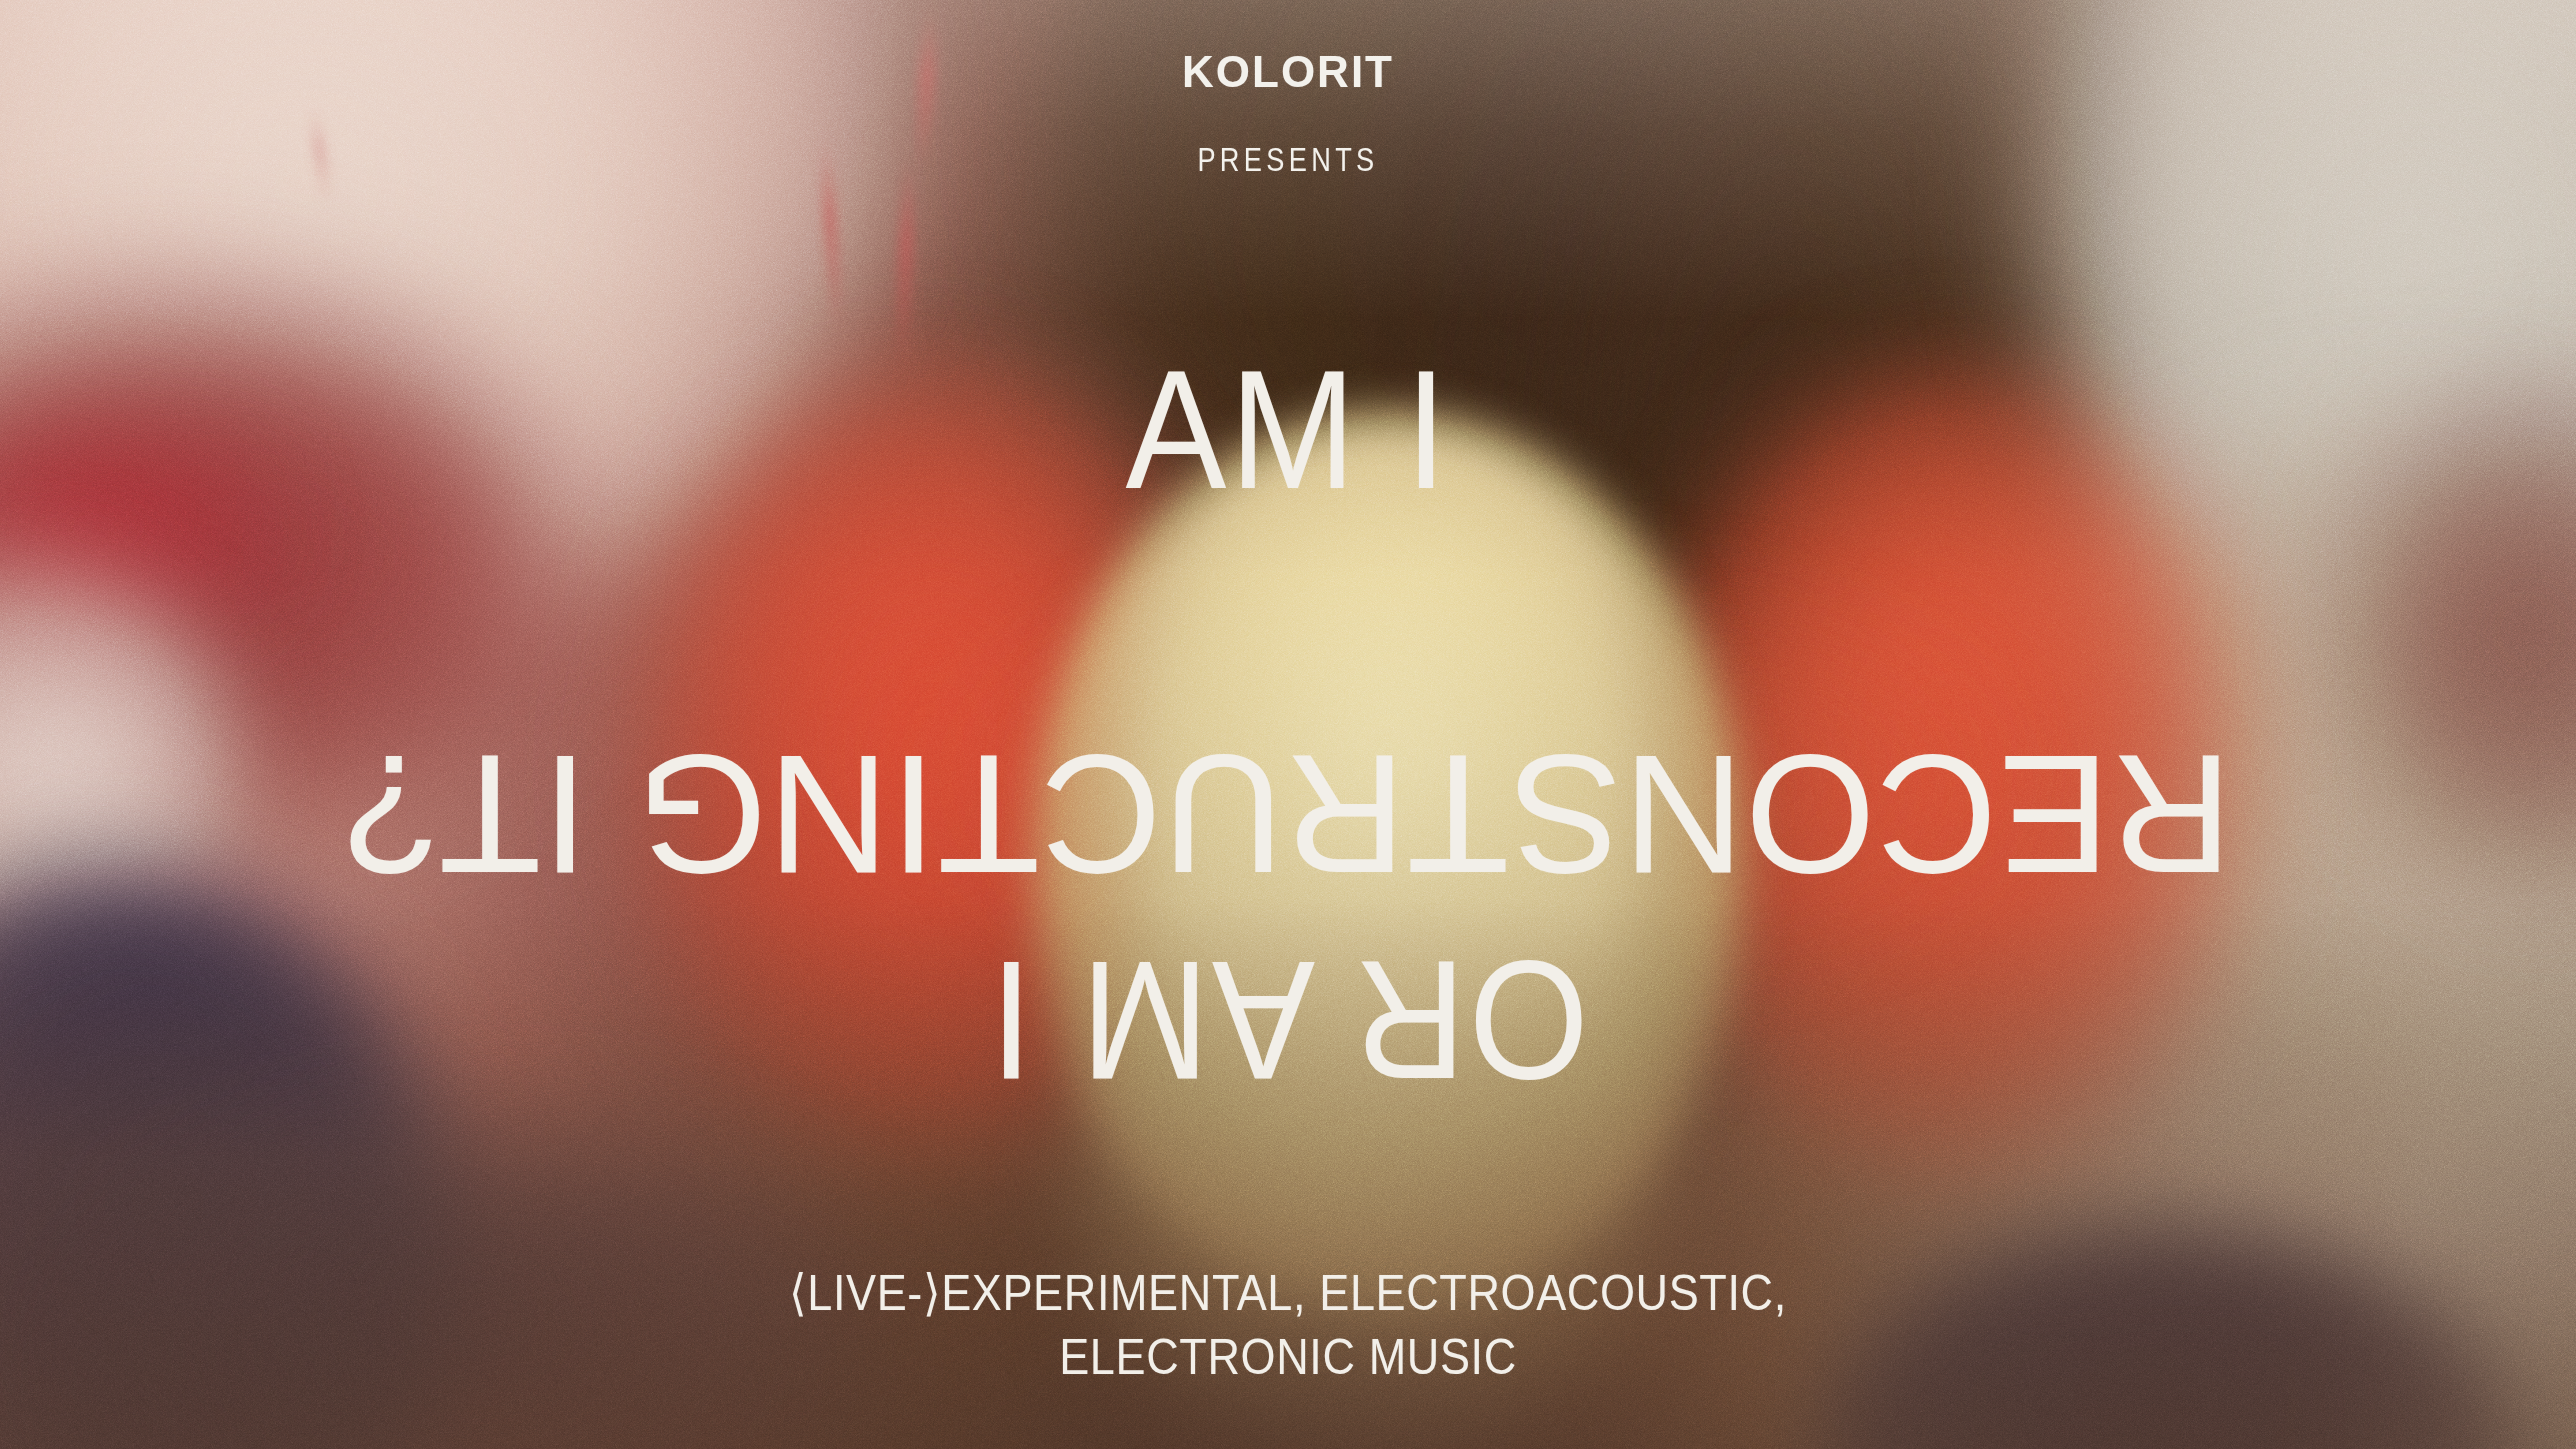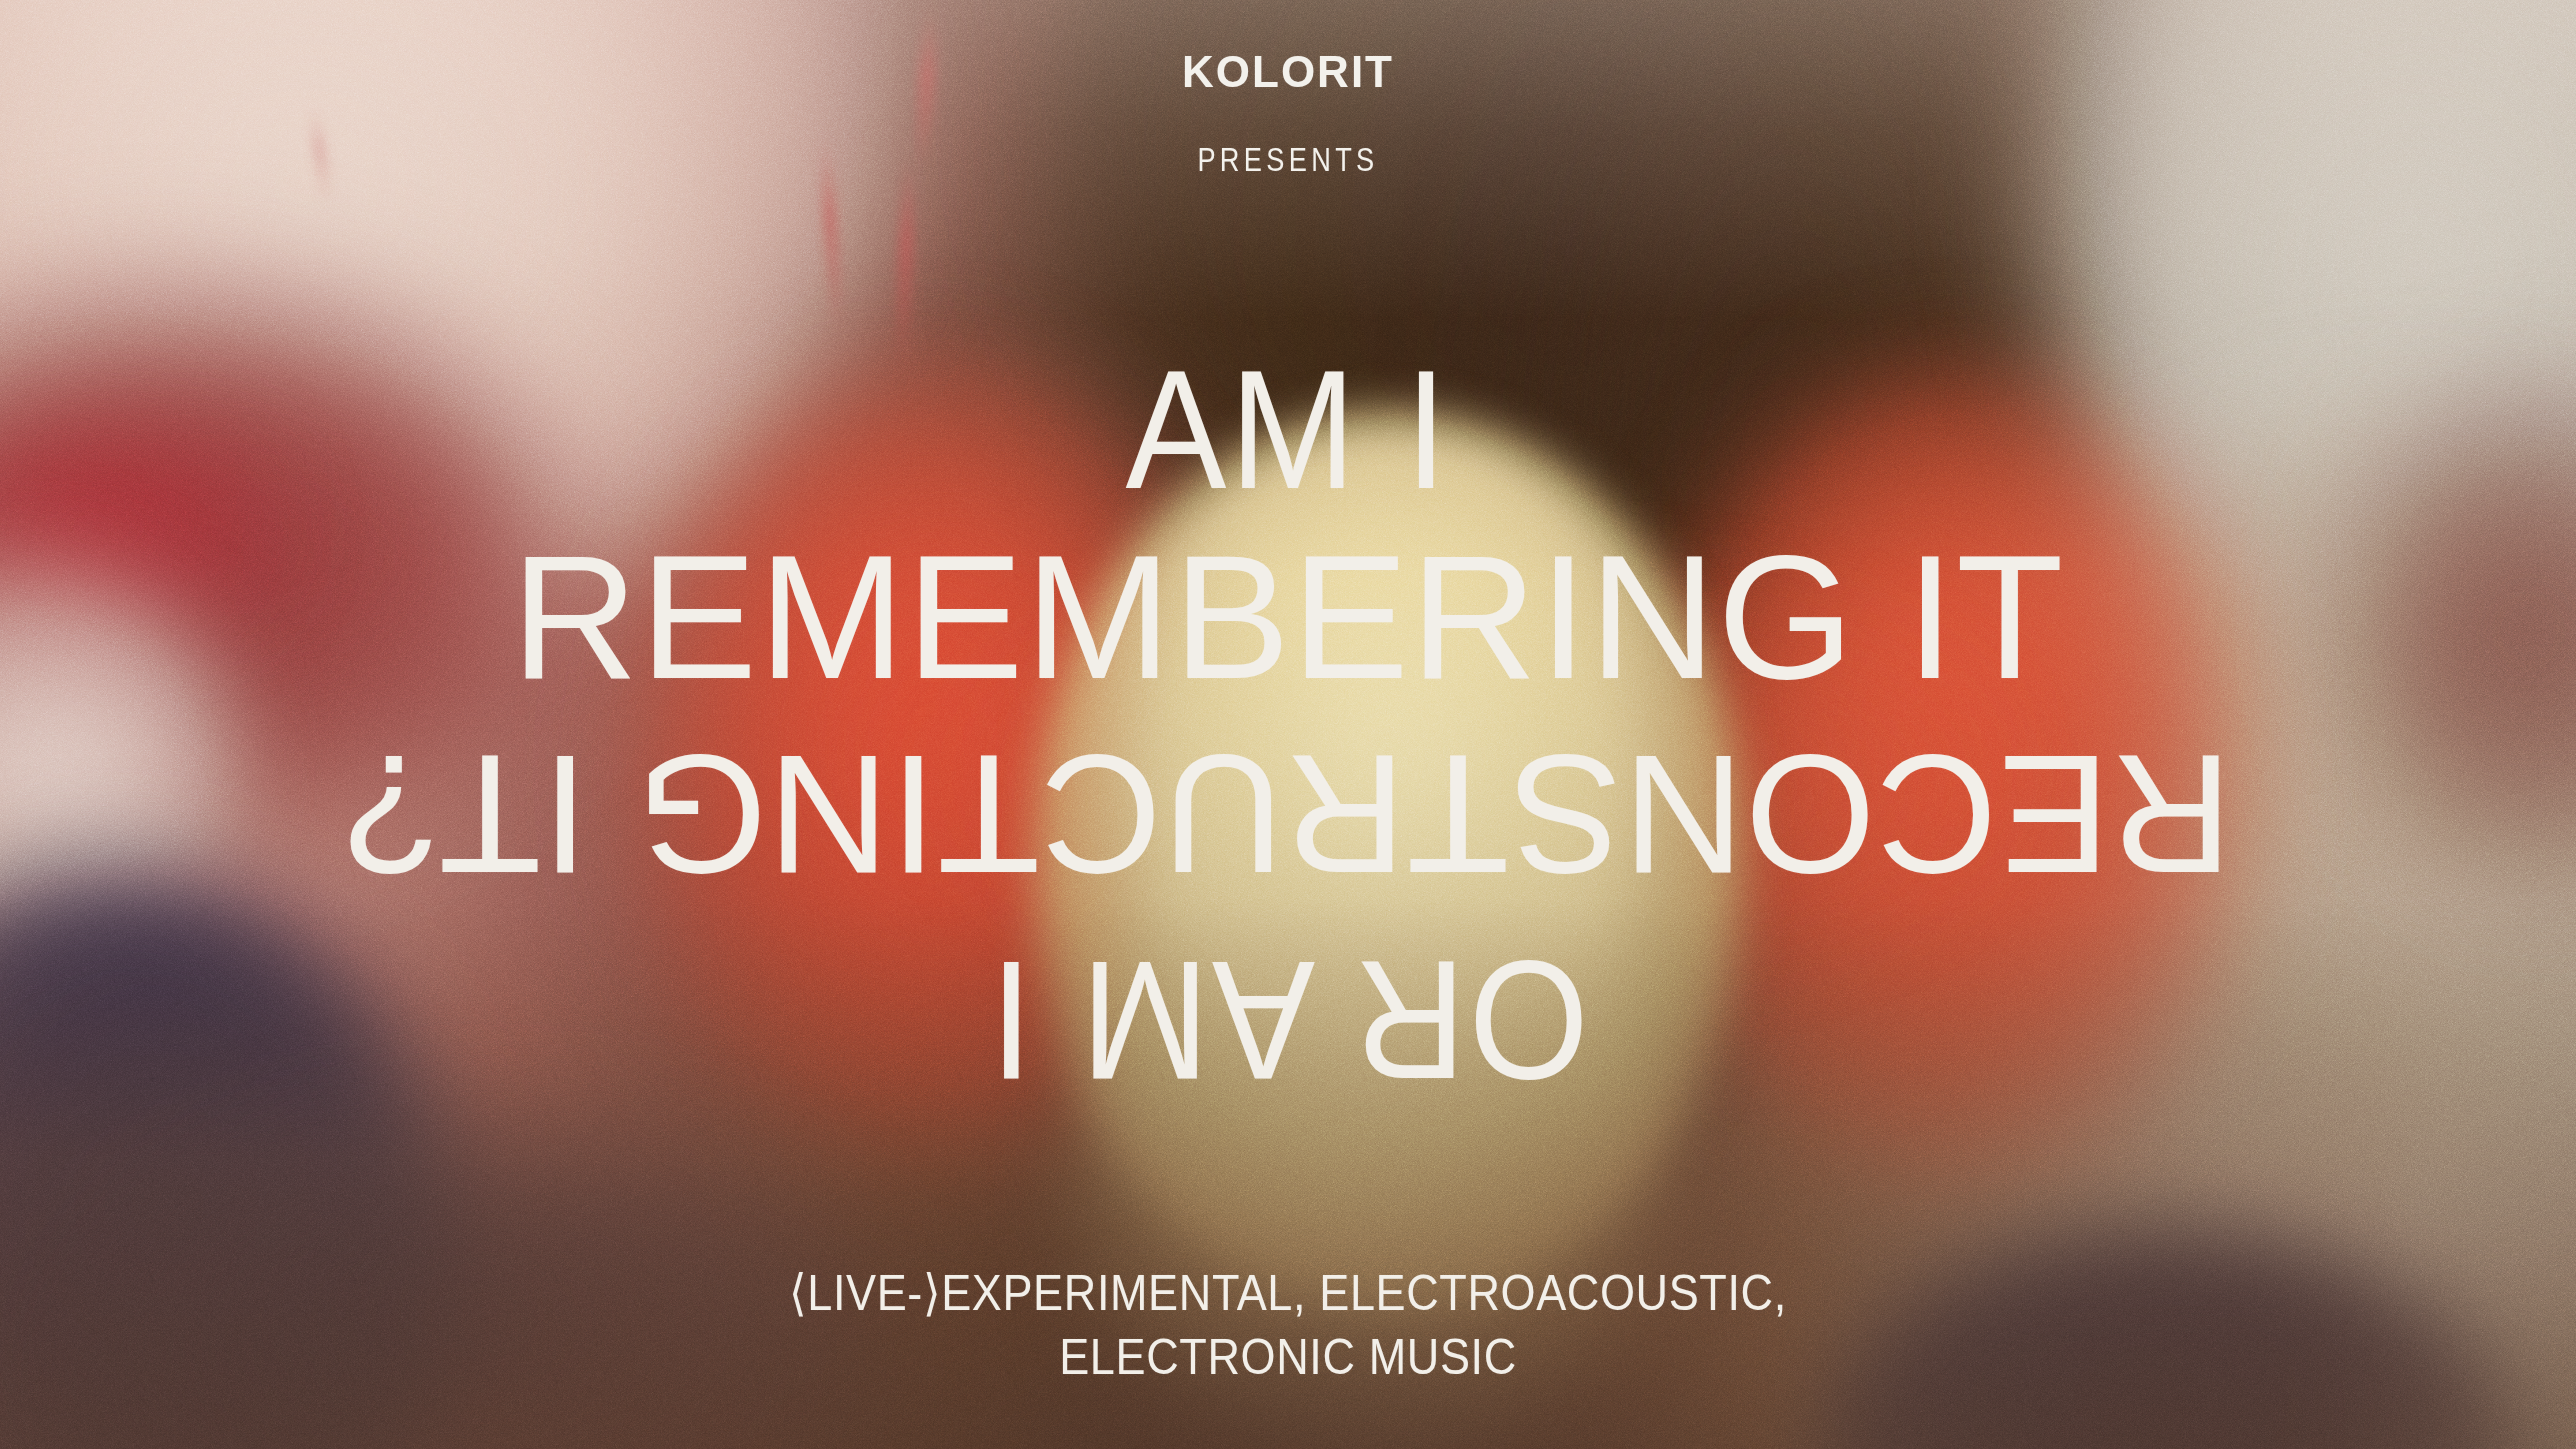--- a/index.html
+++ b/index.html
@@ -411,21 +411,20 @@
   </svg>
 
   <div id="content">
 
     <div class="txt" id="kolorit">KOLORIT</div>
 
     <div class="txt" id="presents">PRESENTS</div>
 
     <div class="txt display" id="line-ami">AM I</div>
 
-    <div class="txt display" id="line-remembering">REMEMBERING IT</div>
 
     <div class="txt display" id="line-reconstructing">RECONSTRUCTING IT?</div>
 
     <div class="txt display" id="line-oram">OR AM I</div>
 
     <div class="txt display" id="footer-1">⟨LIVE-⟩EXPERIMENTAL, ELECTROACOUSTIC,</div>
 
     <div class="txt display" id="footer-2">ELECTRONIC MUSIC</div>
 
   </div>

